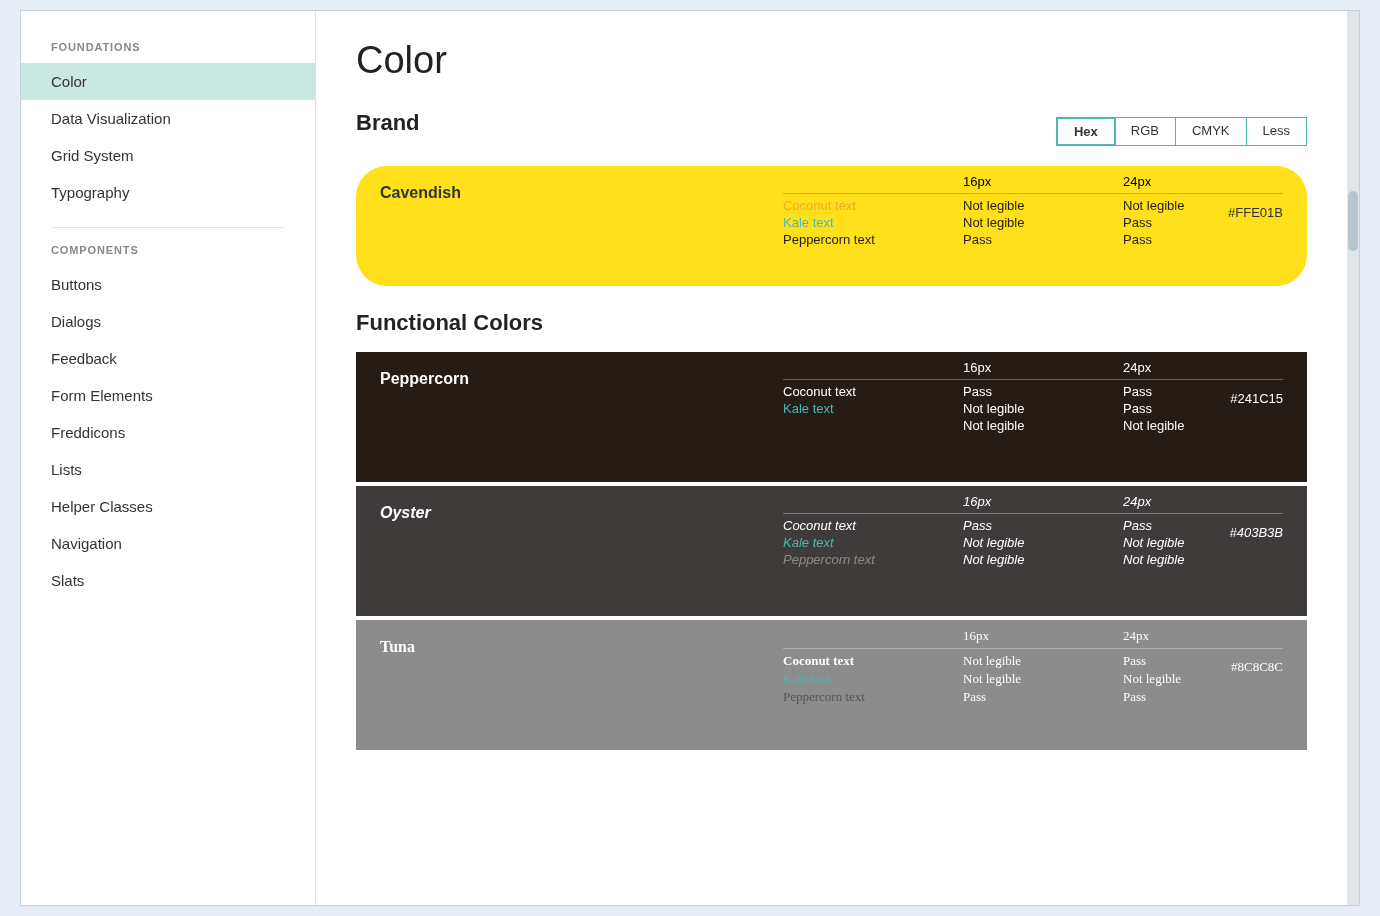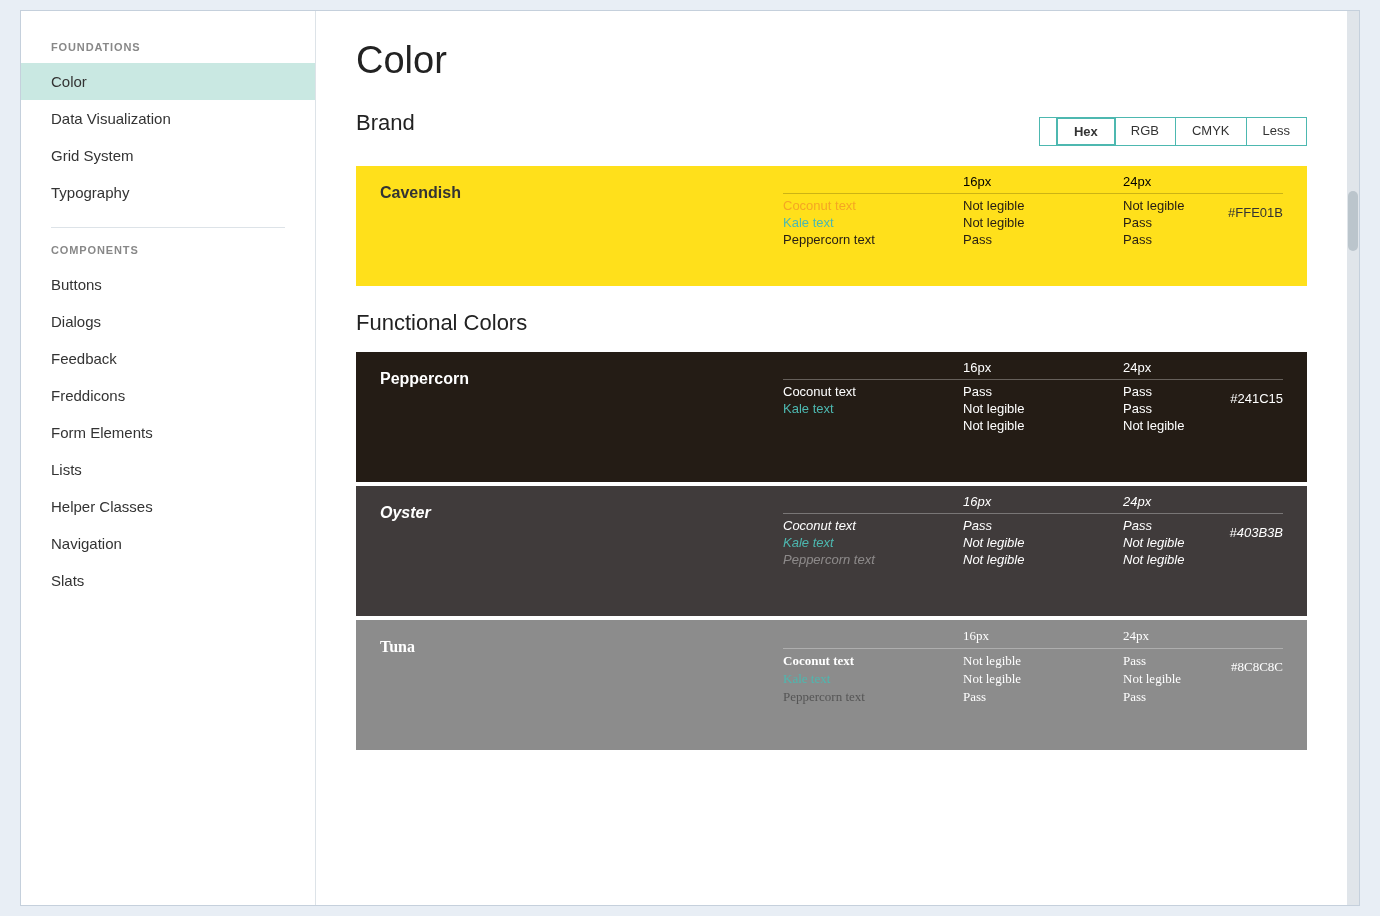--- a/index.html
+++ b/index.html
@@ -63,34 +63,33 @@
     }
     .page-title {
       font-size: 38px;
       font-weight: 300;
       color: #222;
       margin-bottom: 28px;
     }
     
     .section-title {
       font-size: 22px;
-      font-weight: 400;
+      font-weight: 700;
       color: #222;
       margin-bottom: 16px;
     }
     .brand-header {
       display: flex;
       align-items: center;
       justify-content: space-between;
       margin-bottom: 14px;
     }
     .format-tabs {
       display: flex;
       border: 1px solid #4db8b0;
-      padding-left: 17px;
     }
     .format-tab {
       padding: 5px 16px;
       font-size: 13px;
       cursor: pointer;
       background: #fff;
       color: #333;
       border-right: 1px solid #4db8b0;
     }
     .format-tab:last-child { border-right: none; }
@@ -104,20 +103,21 @@
     }
     
     .color-card {
       margin-bottom: 4px;
       padding: 18px 24px 18px 24px;
       position: relative;
     }
     .color-card-brand {
       background: #FFE01B;
       margin-bottom: 20px;
+      border-radius: 31px;
     }
     .color-name {
       font-size: 16px;
       font-weight: 700;
     }
     .color-hex {
       font-size: 13px;
       margin-top: 3px;
       text-align: right;
     }
@@ -195,22 +195,22 @@
     <div class="sidebar-section-label">FOUNDATIONS</div>
     <a class="sidebar-item active">Color</a>
     <a class="sidebar-item">Data Visualization</a>
     <a class="sidebar-item">Grid System</a>
     <a class="sidebar-item">Typography</a>
     <hr class="sidebar-divider">
     <div class="sidebar-section-label">COMPONENTS</div>
     <a class="sidebar-item">Buttons</a>
     <a class="sidebar-item">Dialogs</a>
     <a class="sidebar-item">Feedback</a>
+    <a class="sidebar-item">Form Elements</a>
     <a class="sidebar-item">Freddicons</a>
-    <a class="sidebar-item">Form Elements</a>
     <a class="sidebar-item">Lists</a>
     <a class="sidebar-item">Helper Classes</a>
     <a class="sidebar-item">Navigation</a>
     <a class="sidebar-item">Slats</a>
   </nav>
 
   <main class="main">
     <h1 class="page-title">Color</h1>
 
     <div class="brand-header">

